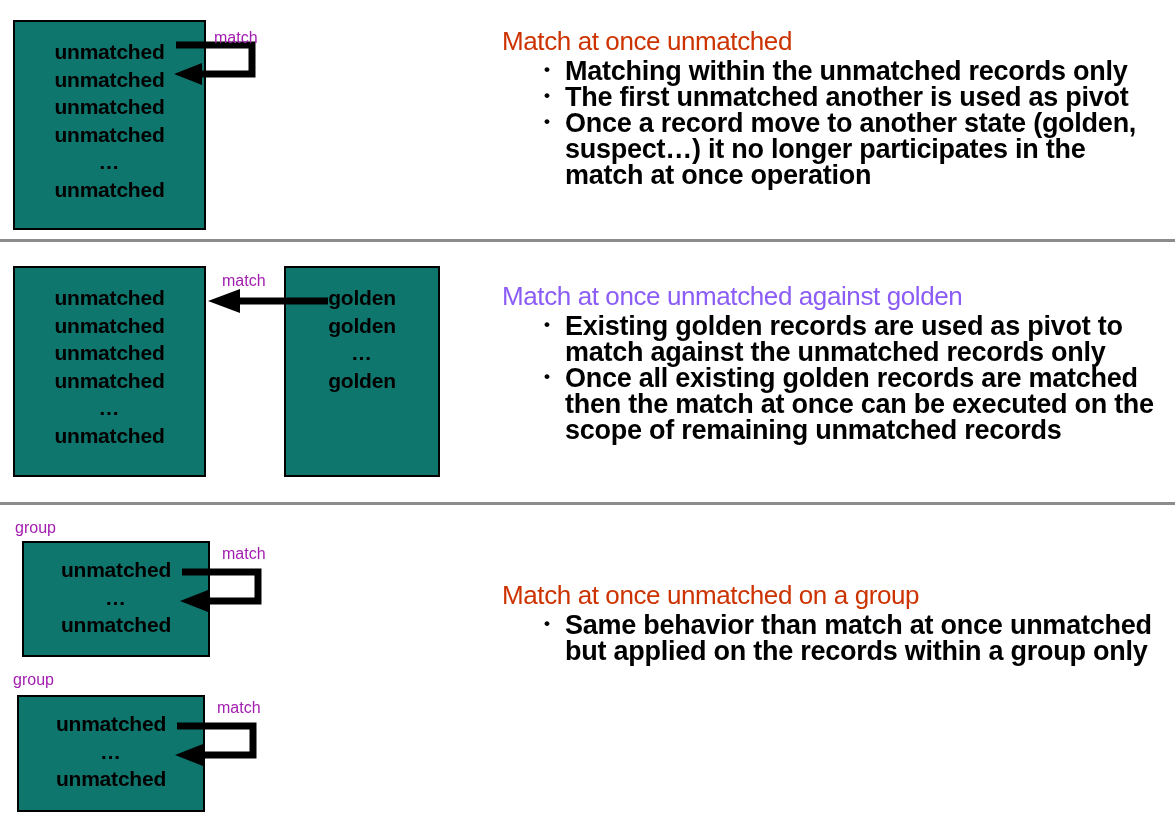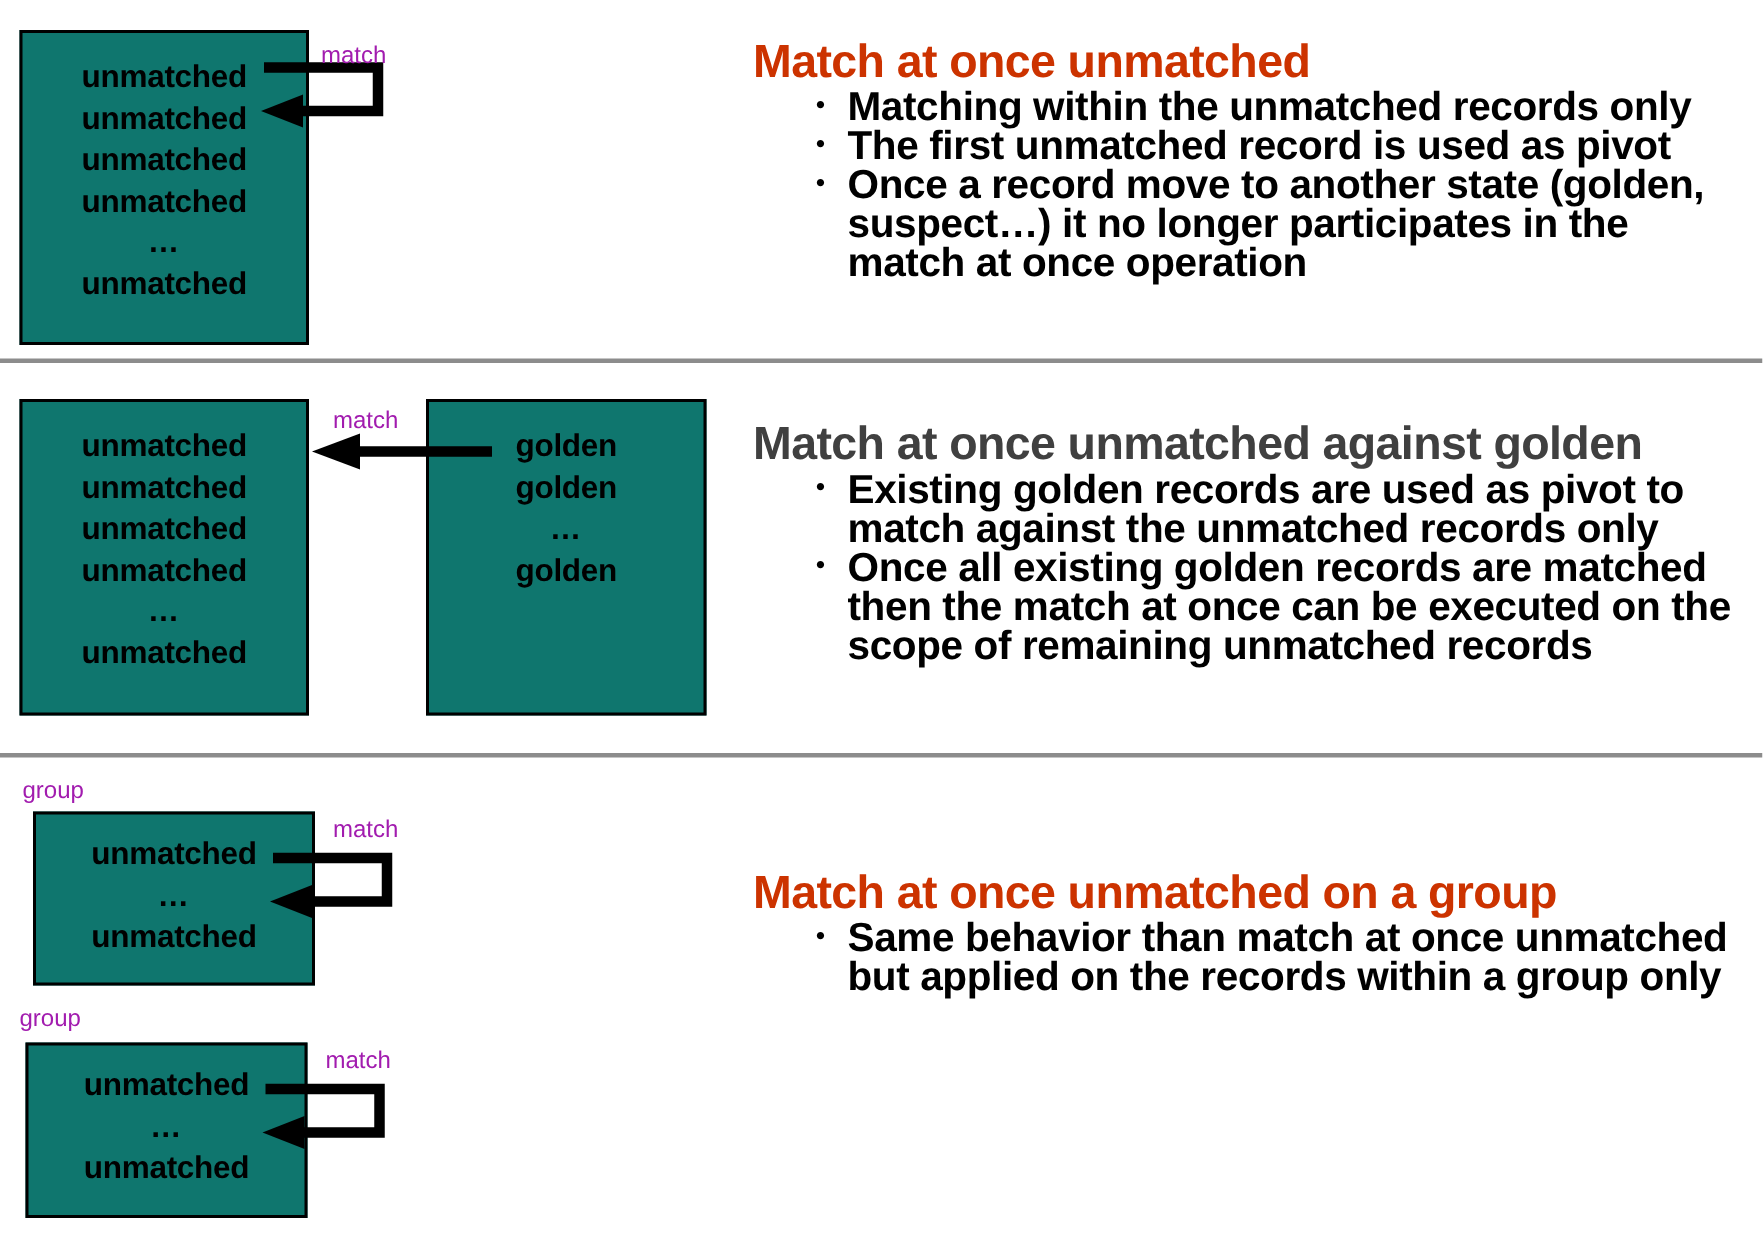--- a/index.html
+++ b/index.html
@@ -51,21 +51,21 @@
 
   
   #box-unmatched-1 { left: 13px;  top: 20px;  width: 193px; height: 210px; }
   #box-unmatched-1 .record-list { top: 16px; }
 
   
   #box-unmatched-2 { left: 13px;  top: 266px; width: 193px; height: 211px; }
   #box-unmatched-2 .record-list { top: 16px; }
 
   
-  #box-golden { left: 284px; top: 266px; width: 187px; height: 211px; }
+  #box-golden { left: 284px; top: 266px; width: 156px; height: 211px; }
   #box-golden .record-list { top: 16px; }
 
   
   #box-group-1 { left: 22px; top: 541px; width: 188px; height: 116px; }
   #box-group-1 .record-list { top: 13px; }
   #box-group-2 { left: 17px; top: 695px; width: 188px; height: 117px; }
   #box-group-2 .record-list { top: 13px; }
 
   .group-label {
     position: absolute;
@@ -107,22 +107,22 @@
   #arrow-loop-3 { left: 171px; top: 719px; }
   #match-label-4 { left: 217px; top: 699px; }
 
   
   .copy-block { position: absolute; left: 502px; width: 660px; }
   #copy-1 { top: 26px; }
   #copy-2 { top: 281px; }
   #copy-3 { top: 580px; }
 
   .section-title {
-    font-size: 31px;
-    font-weight: bold;
+    font-size: 26px;
+    font-weight: normal;
     line-height: 30px;
     letter-spacing: -0.4px;
     margin: 0 0 2px 0;
     white-space: nowrap;
   }
 
   .bullet-list {
     list-style: none;
     margin: 0;
     padding: 0 0 0 42px;
@@ -162,21 +162,21 @@
 <svg class="arrow-svg" id="arrow-loop-1" width="95" height="55" viewBox="0 0 95 55">
   <path d="M6,7 L82,7 L82,36 L28,36" fill="none" stroke="#000000" stroke-width="7" stroke-linejoin="miter"></path>
   <path d="M4,36 L32,25 L32,47 Z" fill="#000000"></path>
 </svg>
 <div class="match-label" id="match-label-1">match</div>
 
 <div class="copy-block" id="copy-1">
   <div class="section-title" style="color:#CC3300">Match at once unmatched</div>
   <ul class="bullet-list">
     <li class="bullet-item">Matching within the unmatched records only</li>
-    <li class="bullet-item">The first unmatched record is used as pivot</li>
+    <li class="bullet-item">The first unmatched another is used as pivot</li>
     <li class="bullet-item">Once a record move to another state (golden, suspect…) it no longer participates in the match at once operation</li>
   </ul>
 </div>
 
 <div class="divider" id="divider-1" style="background: rgb(140, 140, 140);"></div>
 
 <div class="record-box" id="box-unmatched-2">
   <div class="record-list">
     <div class="row">unmatched</div>
     <div class="row">unmatched</div>
@@ -197,21 +197,21 @@
 
 </div>
 
 <svg class="arrow-svg" id="arrow-straight-2" width="125" height="26" viewBox="0 0 125 26">
   <line x1="30" y1="13" x2="122" y2="13" stroke="#000000" stroke-width="7"></line>
   <path d="M2,13 L34,1 L34,25 Z" fill="#000000"></path>
 </svg>
 <div class="match-label" id="match-label-2">match</div>
 
 <div class="copy-block" id="copy-2">
-  <div class="section-title" style="color:#404040">Match at once unmatched against golden</div>
+  <div class="section-title" style="color:#8b5cf6">Match at once unmatched against golden</div>
   <ul class="bullet-list">
     <li class="bullet-item">Existing golden records are used as pivot to match against the unmatched records only</li>
     <li class="bullet-item">Once all existing golden records are matched then the match at once can be executed on the scope of remaining unmatched records</li>
   </ul>
 </div>
 
 <div class="divider" id="divider-2" style="background: rgb(140, 140, 140);"></div>
 
 <div class="group-label" id="group-label-1">group</div>
 

